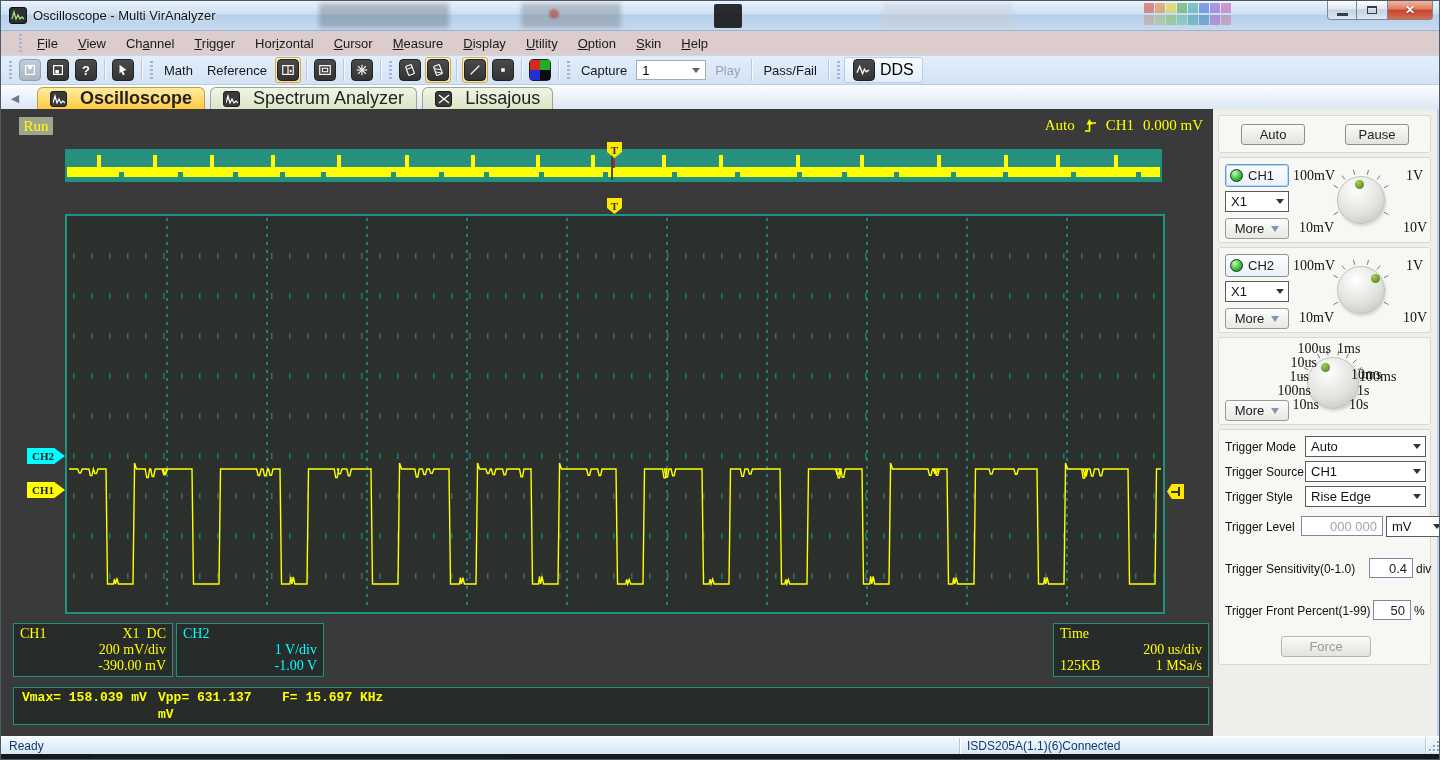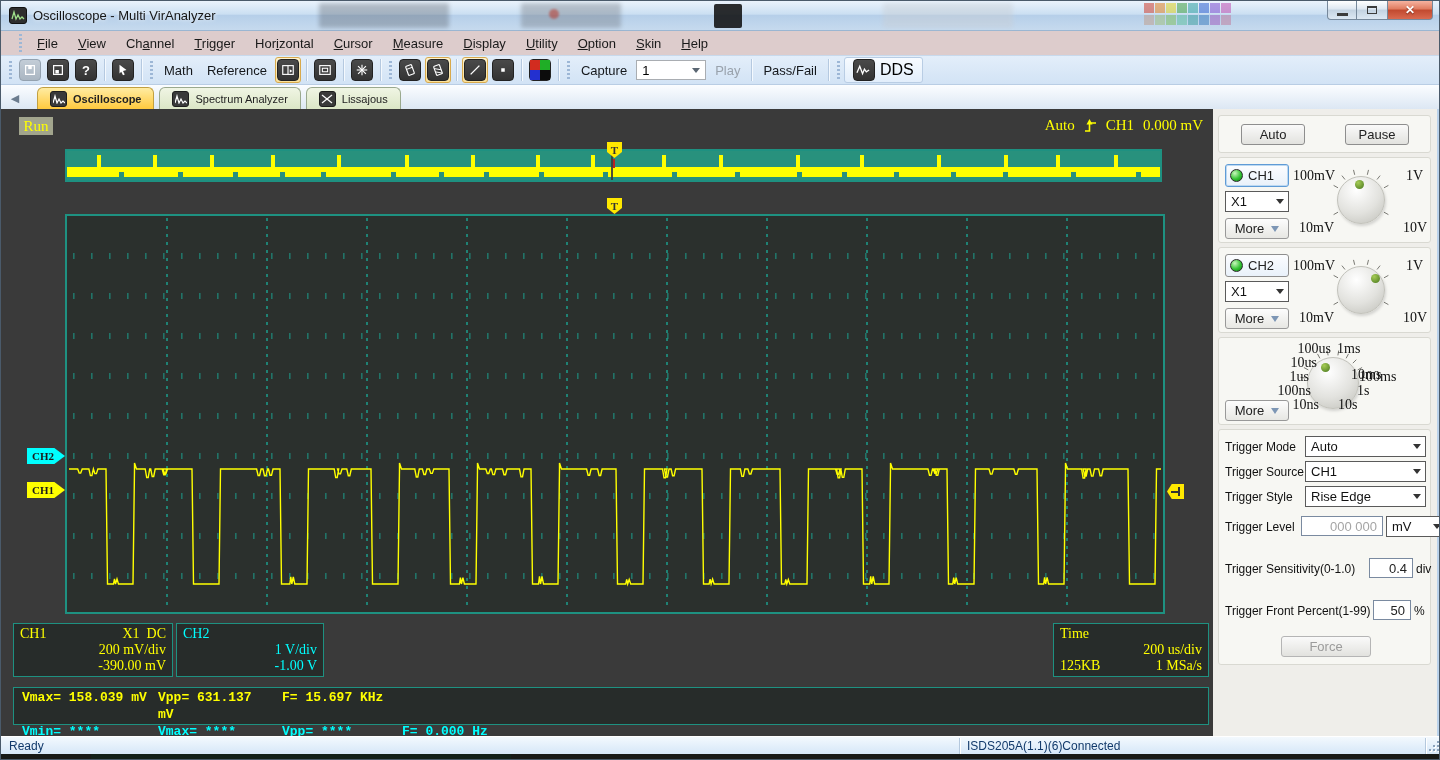--- a/index.html
+++ b/index.html
@@ -63,22 +63,22 @@
   .ddsbtn{height:26px;display:flex;align-items:center;gap:5px;padding:0 8px;border:1px solid #b9cde4;
     border-radius:3px;background:linear-gradient(#f7fbff,#e2eefb);}
   .pal{width:20px;height:20px;display:grid;grid-template-columns:10px 10px;grid-template-rows:10px 10px;}
   .pal span{display:block;}
 
   
   .tabbar{position:absolute;left:0;top:84px;width:1440px;height:24px;
     background:linear-gradient(#fbfdff,#dce7f3);display:flex;align-items:flex-end;padding-left:6px;}
   .tab-scroll{width:16px;height:18px;display:flex;align-items:center;justify-content:center;
     color:#6b7c8e;font-size:11px;margin-right:14px;margin-bottom:2px;}
-  .tab{height:22px;display:flex;align-items:center;gap:6px;padding:0 12px;margin-right:5px;
-    border:1px solid #9aa98e;border-bottom:none;border-radius:6px 6px 0 0;font-size:11px;color:#222;
+  .tab{height:22px;display:flex;align-items:center;gap:13px;padding:0 12px;margin-right:5px;
+    border:1px solid #9aa98e;border-bottom:none;border-radius:6px 6px 0 0;font-size:18px;color:#222;
     background:linear-gradient(#f0f5e4,#dbe6c6);}
   .tab.active{background:linear-gradient(#ffeca2,#ffc93e);border-color:#c2a040;font-weight:bold;}
   .tabicon{width:17px;height:16px;background:#3a3a3a;border:1px solid #1e1e1e;border-radius:3px;
     display:flex;align-items:center;justify-content:center;}
 
   
   .content{position:absolute;left:0;top:108px;width:1440px;height:627px;}
   .scope{position:absolute;left:0;top:0;width:1212px;height:627px;background:#3a3a3a;overflow:hidden;}
 
   .runbadge{position:absolute;left:18px;top:8px;width:34px;height:18px;background:#a2a58d;
@@ -534,26 +534,20 @@
           <span class="right">1 MSa/s</span>
           </div>
       </div>
 
       <div class="measure">
         <div class="mrow y">
           <span>Vmax= 158.039 mV</span>
           <span>Vpp= 631.137 mV</span>
           <span>F= 15.697 KHz</span>
         </div>
-        <div class="mrow c">
-          <span>Vmin= ****</span>
-          <span>Vmax= ****</span>
-          <span>Vpp= ****</span>
-          <span>F= 0.000 Hz</span>
-        </div>
       </div>
     </div>
 
     <div class="panel">
       <div class="gbox g1">
         <div class="wbtn" style="left:22px;top:8px;width:64px;">Auto</div>
         <div class="wbtn" style="left:126px;top:8px;width:64px;">Pause</div>
       </div>
 
       <div class="gbox g2">
@@ -644,21 +638,21 @@
           <div class="kdot" style="left:84px;top:22px;"></div>
           <span class="klabel sm" style="right:98px;top:0;">100us</span>
           <span class="klabel sm" style="right:112px;top:14px;">10us</span>
           <span class="klabel sm" style="right:120px;top:28px;">1us</span>
           <span class="klabel sm" style="right:118px;top:42px;">100ns</span>
           <span class="klabel sm" style="right:110px;top:56px;">10ns</span>
           <span class="klabel sm" style="left:100px;top:0;">1ms</span>
           <span class="klabel sm" style="left:114px;top:14px;margin-top:12px;">10ms</span>
           <span class="klabel sm" style="left:122px;top:28px;">100ms</span>
           <span class="klabel sm" style="left:120px;top:42px;">1s</span>
-          <span class="klabel sm" style="left:101px;top:56px;">10s</span>
+          <span class="klabel sm" style="left:112px;top:56px;">10s</span>
         </div>
       </div>
 
       <div class="gbox g5">
         <span class="trow-label" style="top:10px;">Trigger Mode</span>
         <div class="pcombo" style="left:86px;top:6px;width:121px;">
           <span>Auto</span>
             <i class="ar"></i>
         </div>
         <span class="trow-label" style="top:35px;">Trigger Source</span>

